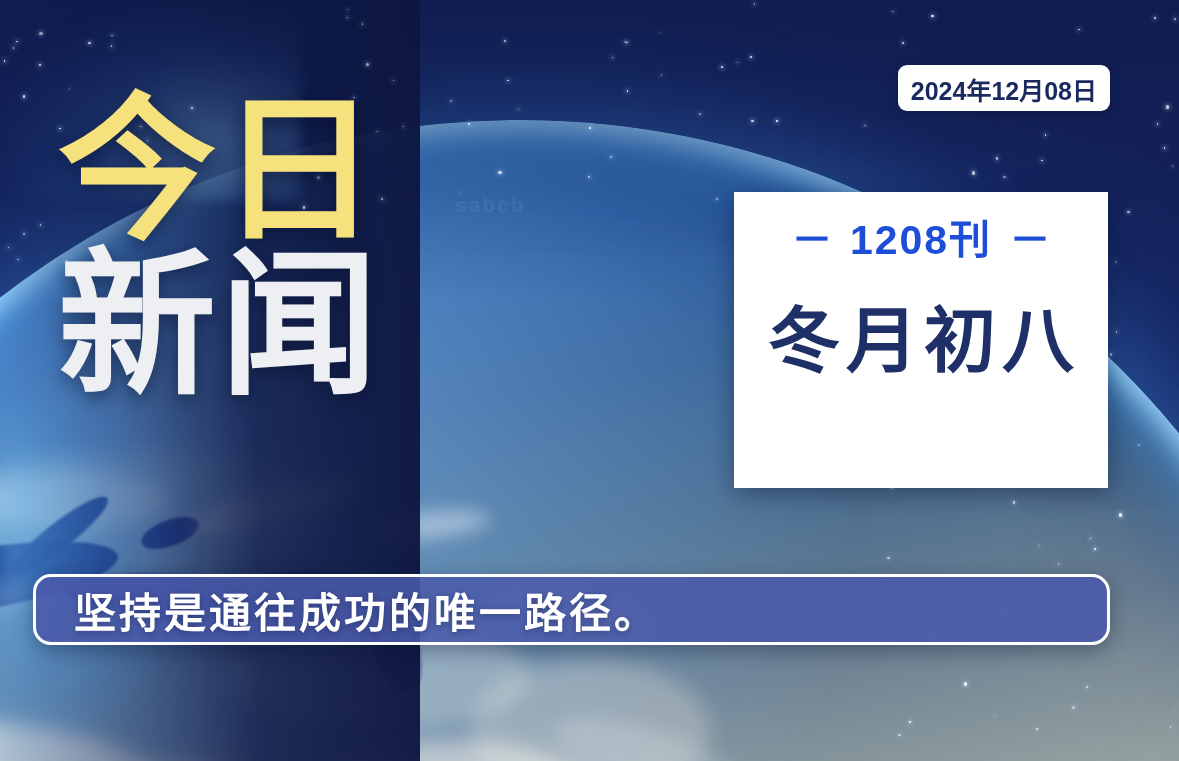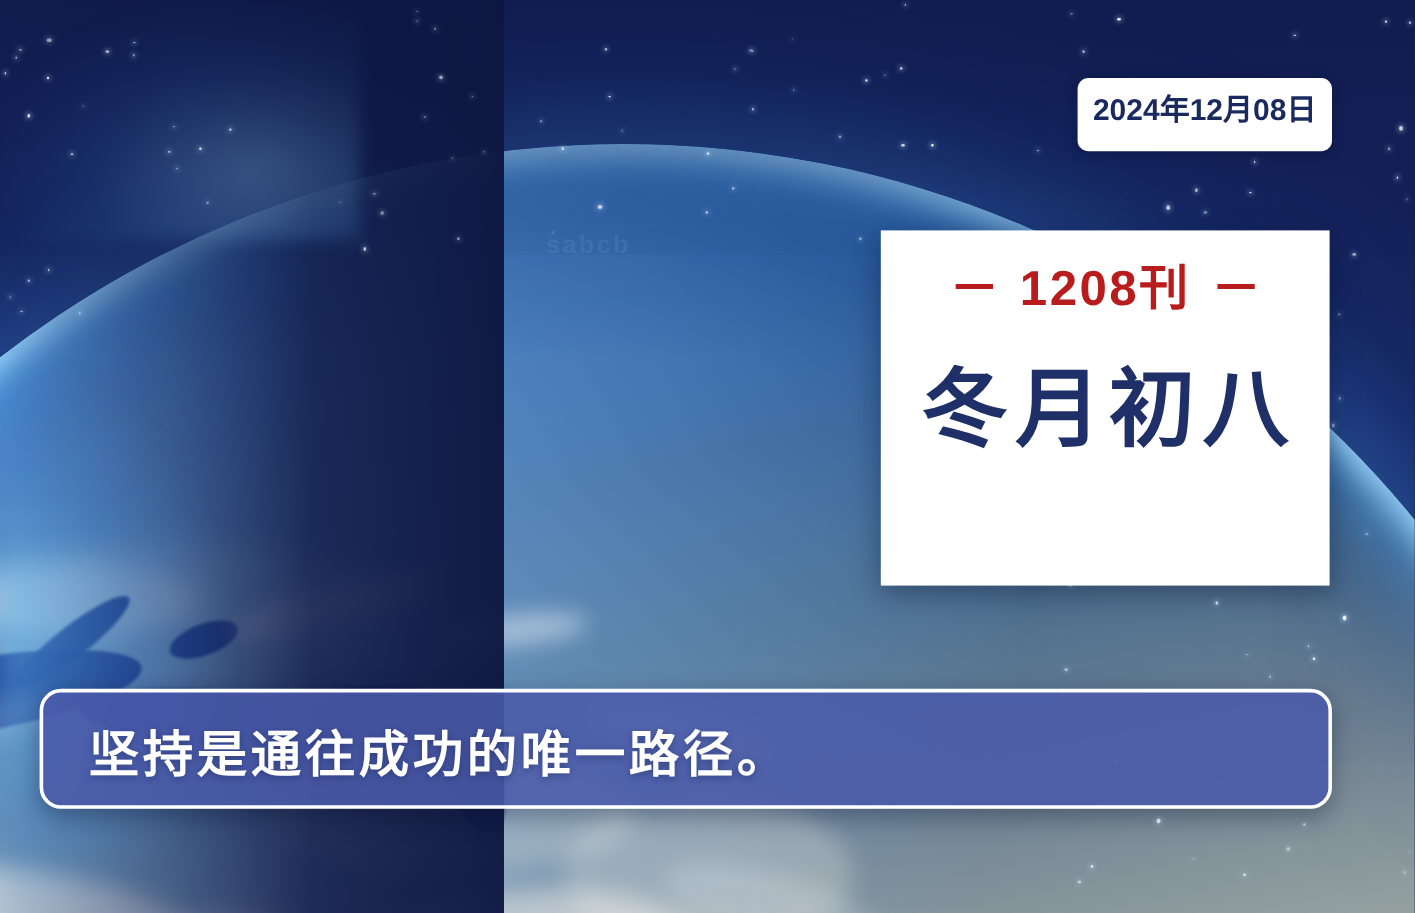--- a/index.html
+++ b/index.html
@@ -196,21 +196,21 @@
 
   
   .date-badge {
     position: absolute;
     right: 69px;
     top: 65px;
     background: #ffffff;
     color: #1b2a5e;
     font-size: 25px;
     font-weight: 700;
-    padding: 6px 13px 19px;
+    padding: 6px 13px 4px;
     border-radius: 9px;
     letter-spacing: 0px;
     white-space: nowrap;
     box-shadow: 0 2px 10px rgba(6,14,44,0.35);
   }
 
   
   .tagline {
     position: absolute;
     right: 72px;
@@ -252,21 +252,21 @@
     align-items: center;
     justify-content: flex-start;
     padding-top: 14px;
     box-sizing: border-box;
   }
   .issue {
     font-size: 41px;
     font-weight: 800;
     letter-spacing: 2px;
     white-space: nowrap;
-    color: #b91c1c;
+    color: #1d4ed8;
   }
   .issue .dash { letter-spacing: 0; padding: 0 4px; }
   .weekday {
     margin-top: 20px;
     font-size: 62px;
     font-weight: 900;
     letter-spacing: 8px;
     color: #1F2F६8;
     color: #1F2F68;
     text-indent: 8px;
@@ -279,21 +279,21 @@
     color: #1F2F68;
     text-indent: 6px;
   }
 
   
   .quote-bar {
     position: absolute;
     left: 33px;
     top: 574px;
     width: 1077px;
-    height: 100px;
+    height: 71px;
     box-sizing: border-box;
     background: rgba(74,90,170,0.88);
     border: 3px solid #ffffff;
     border-radius: 18px;
     display: flex;
     align-items: center;
     box-shadow: 0 6px 20px rgba(6,14,44,0.35);
   }
   .quote-text {
     color: #ffffff;
@@ -464,20 +464,24 @@
       <div class="star" style="left: 1171.9px; top: 165.4px; width: 1.6px; height: 1.6px; opacity: 0.36;"></div>
       <div class="star" style="left: 1165.7px; top: 105.4px; width: 3.4px; height: 3.4px; opacity: 0.78;"></div>
       <div class="star" style="left: 1115.8px; top: 331.4px; width: 1.6px; height: 1.6px; opacity: 0.68;"></div>
       <div class="star" style="left: 1078px; top: 28.9px; width: 1.6px; height: 1.6px; opacity: 0.75;"></div>
       <div class="star" style="left: 302.7px; top: 206.2px; width: 2.4px; height: 2.4px; opacity: 0.77;"></div>
       <div class="star" style="left: 1085.8px; top: 686px; width: 2.4px; height: 2.4px; opacity: 0.67;"></div>
     </div>
 
   <div class="watermark">sabcb</div>
 
+  <div class="headline">
+    <span class="line line-1">今日</span>
+    <span class="line line-2">新闻</span>
+  </div>
 
   <div class="date-badge">2024年12月08日</div>
 
 
   <div class="info-card">
     <div class="issue">
       <span class="dash">－</span>
       <span>1208刊</span>
       <span class="dash">－</span>
     </div>

